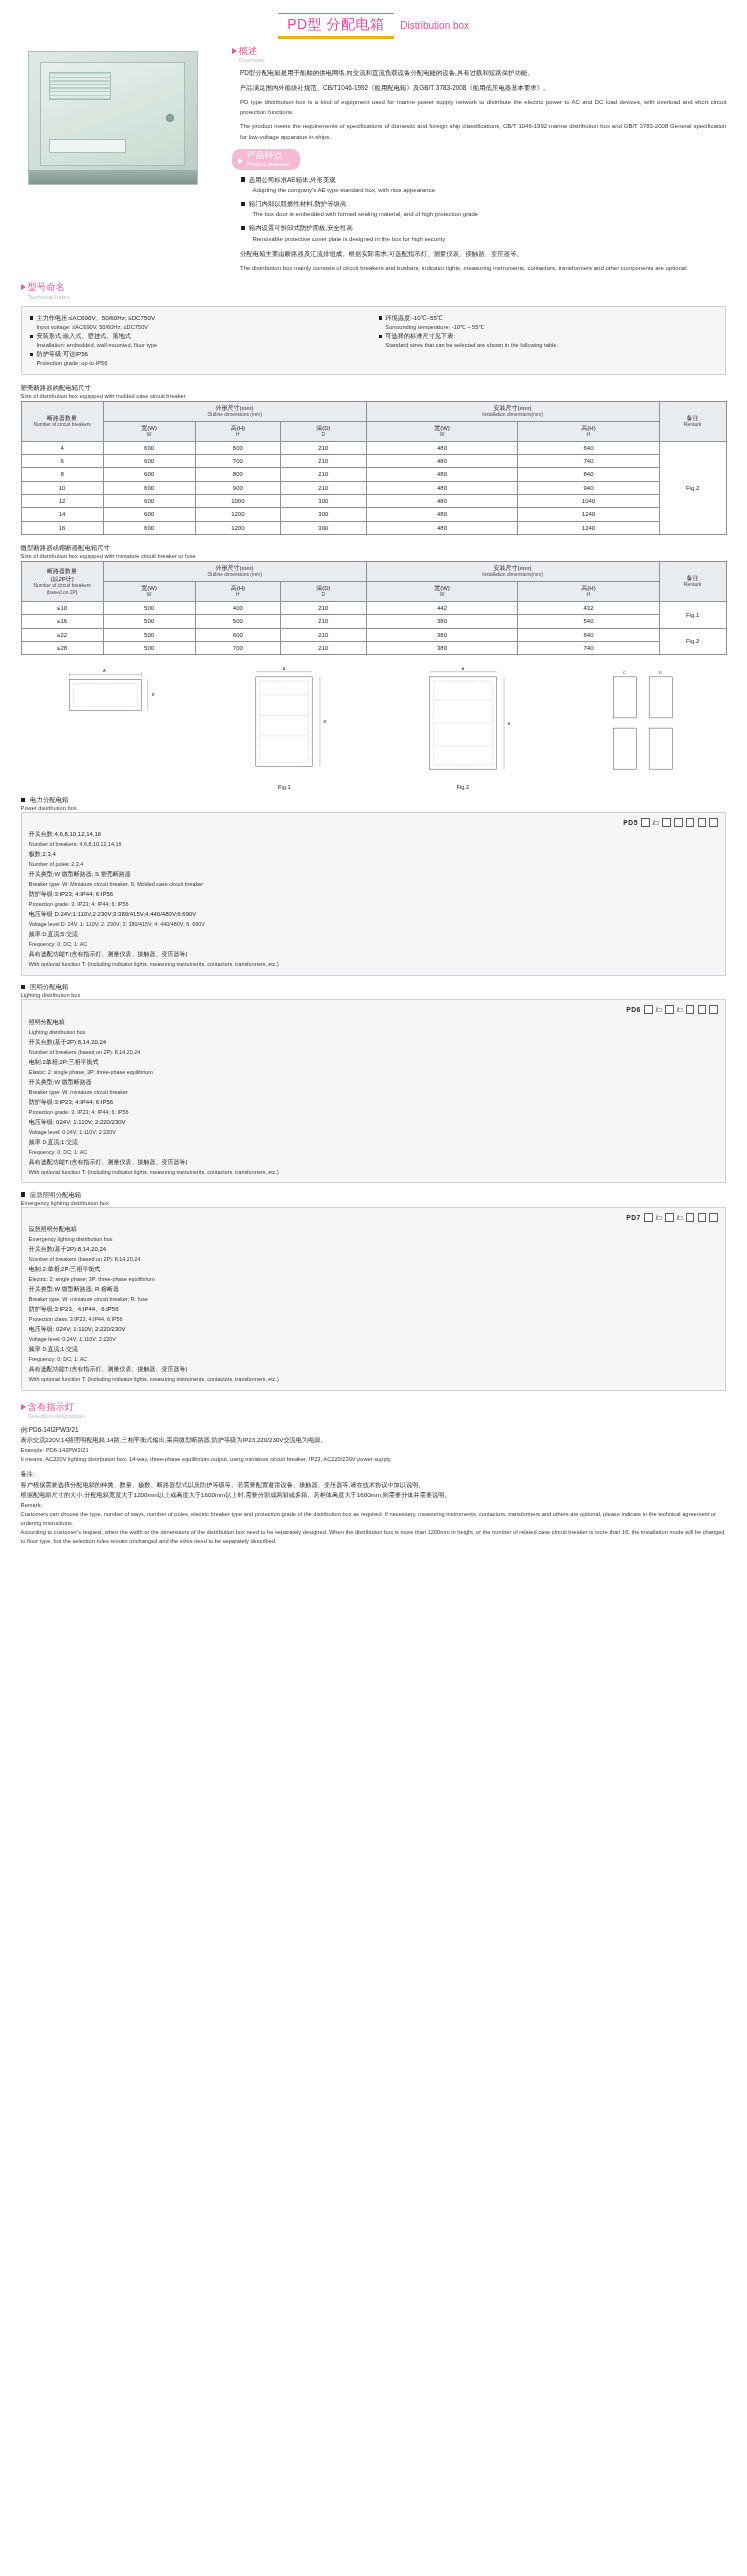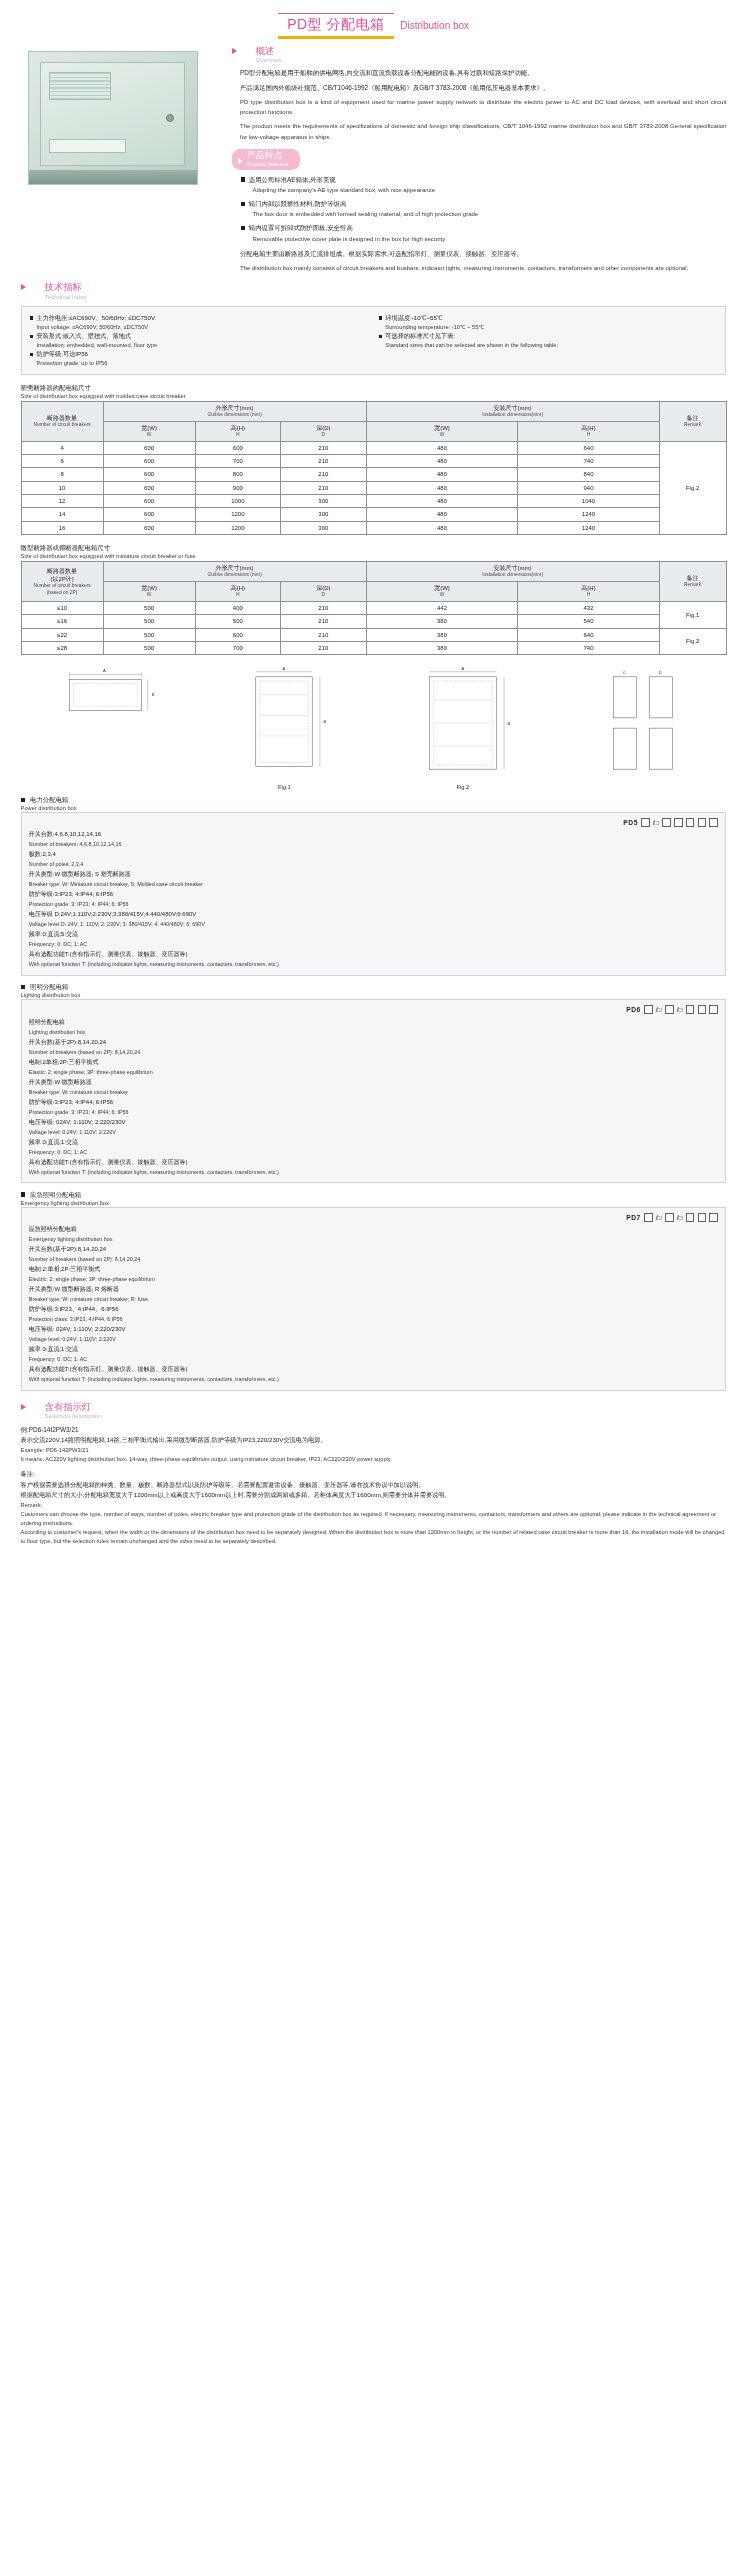--- a/index.html
+++ b/index.html
@@ -20,21 +20,21 @@
     font-size: 14px;
     letter-spacing: 0.5px;
     border-bottom: 3px solid #eab308;
     border-top: 1px solid #e8558f;
     padding: 1.5px 9.3px 2.6px 9.3px;
     font-weight: normal;
   }
   .title-en { color: #e8558f; font-size: 10px; padding-left: 4.1px; }
 
   
-  .sec-head { display: flex; align-items: flex-start; gap: 19px; }
+  .sec-head { display: flex; align-items: flex-start; gap: 2px; }
   .sec-arrow {
     width: 0; height: 0;
     border-left: 5.7px solid #e8558f;
     border-top: 3.6px solid transparent;
     border-bottom: 3.6px solid transparent;
     margin-top: 2.1px;
   }
   .sec-cn { color: #e8558f; font-size: 9.3px; line-height: 1.1; }
   .sec-en { color: #b9bdbf; font-size: 6.2px; line-height: 1.3; }
 
@@ -206,21 +206,21 @@
 
       <div class="para">分配电箱主要由断路器及汇流排组成。根据实际需求,可选配指示灯、测量仪表、接触器、变压器等。</div>
       <div class="para en">The  distribution  box  mainly  consists  of  circuit  breakers  and  busbars,  indicator  lights, measuring instruments, contactors, transformers and other components are optional.</div>
     </div>
   </div>
 
   <div style="padding:9.3px 20.6px 0 20.6px;">
     <div class="sec-head">
       <div class="sec-arrow"></div>
       <div>
-        <div class="sec-cn">技术指标</div>
+        <div class="sec-cn">型号命名</div>
         <div class="sec-en">Technical index</div>
       </div>
     </div>
   </div>
 
   <div class="tech-box">
     <div class="tech-col">
       <div class="tech-line"><span class="sq"></span><span>主力作电压:≤AC690V、50/60Hz; ≤DC750V</span></div>
       <div class="tech-sub">Input voltage: ≤AC690V, 50/60Hz; ≤DC750V</div>
       <div class="tech-line"><span class="sq"></span><span>安装形式:嵌入式、壁挂式、落地式</span></div>

